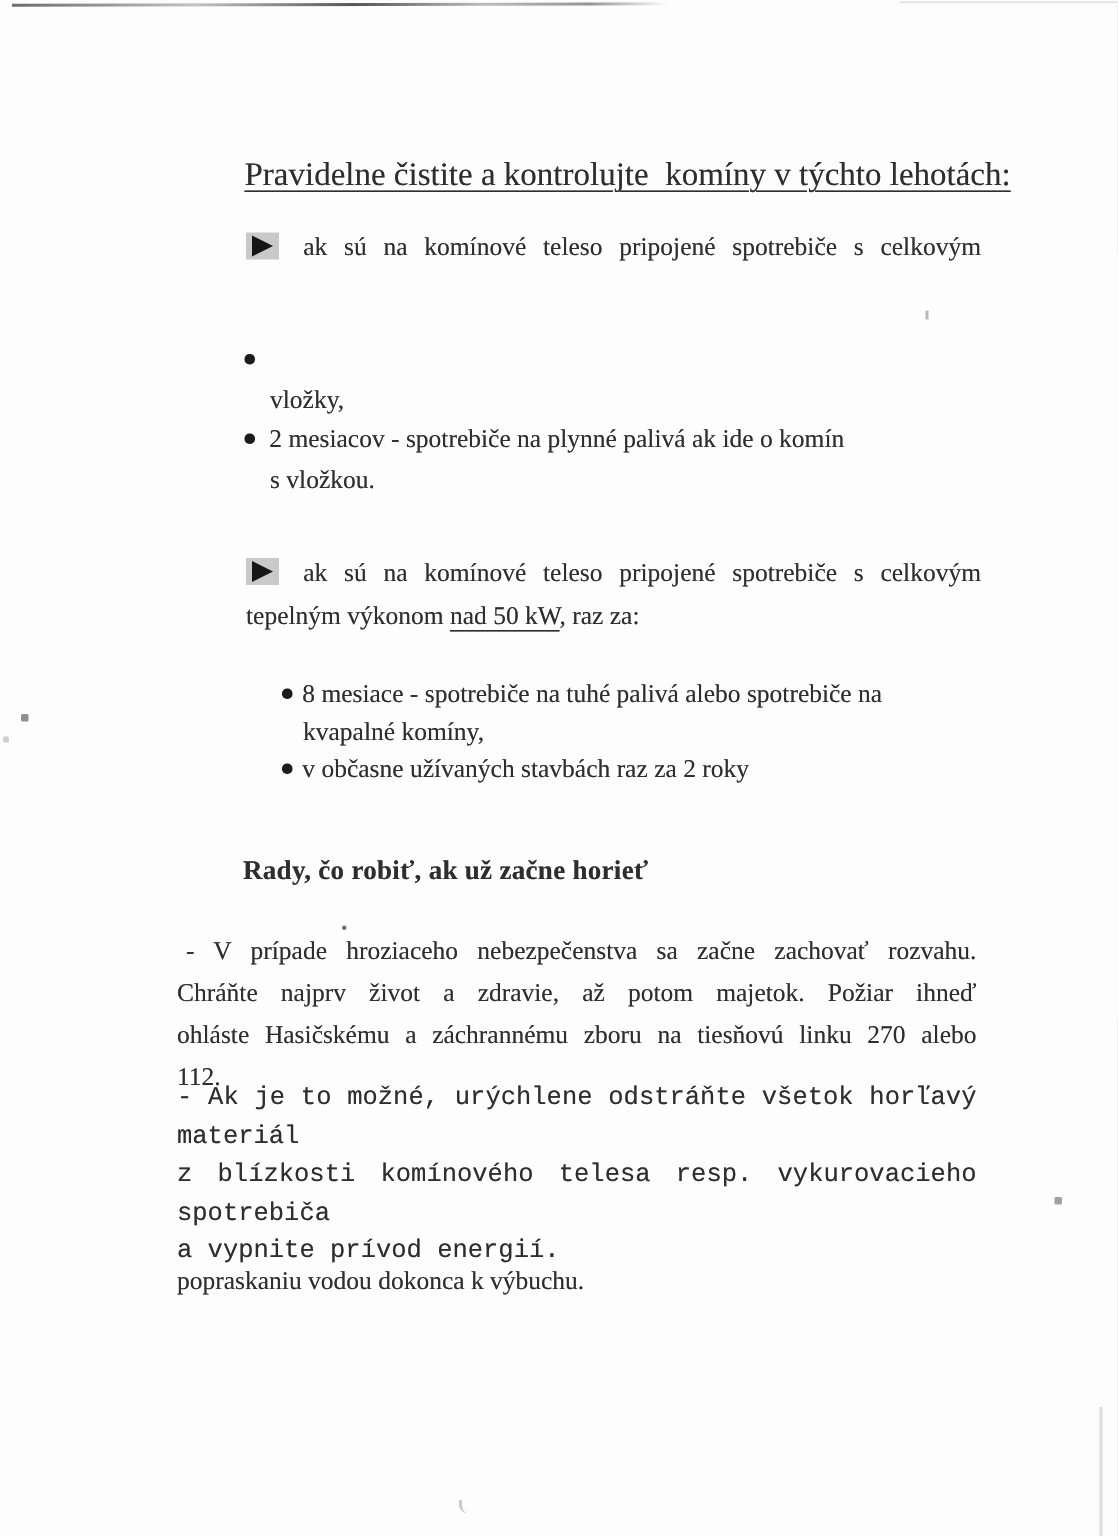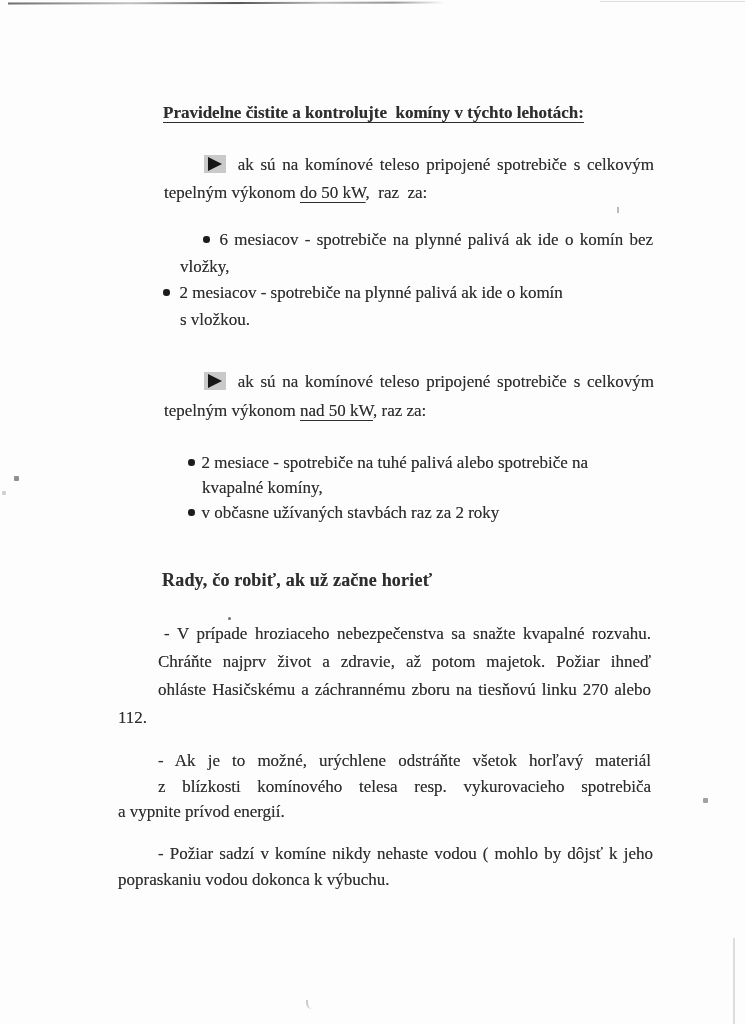--- a/index.html
+++ b/index.html
@@ -13,25 +13,25 @@
     width:745px;height:1024px;
     background:var(--paper);
     overflow:hidden;
     font-family:"Liberation Serif","DejaVu Serif",serif;
     color:var(--ink);
     font-size:17px;
     text-shadow:0 0 .4px rgba(45,45,45,.55);
   }
   .abs{position:absolute;}
   .pre{white-space:pre-wrap;}
-  .j{text-align:justify;text-align-last:justify;margin-left:40px;}
+  .j{text-align:justify;text-align-last:justify;}
   .u{text-decoration:underline;text-underline-offset:4px;text-decoration-thickness:1.2px;}
   .heading{
     left:163px;top:103px;
-    font-size:17px;font-weight:bold;margin:0;
+    font-size:22px;font-weight:normal;margin:0;
     text-decoration:underline;text-underline-offset:4px;text-decoration-thickness:1.2px;
   }
   .arrowpara{left:164px;width:490px;line-height:28px;}
   .ap1{top:151px;}
   .ap2{top:367px;line-height:29px;}
   .arrowbox{
     display:inline-block;width:22px;height:18px;background:var(--arrowbox);
     position:relative;vertical-align:-3px;margin-right:5px;
   }
   .arrowbox::after{
@@ -49,21 +49,21 @@
   .b2 .bdot{margin-right:7px;}
   .b1 .cont{padding-left:17px;}
   .b2 .cont{padding-left:14px;}
   .advice{
     left:162px;top:570px;margin:0;
     font-size:18px;font-weight:bold;letter-spacing:.2px;
   }
   .para{left:118px;width:533px;line-height:28px;}
   .p1{top:620px;}
   .p1 .l0{padding-left:6px;}
-  .p2{top:748px;line-height:25.5px;}
+  .p2{top:720px;line-height:25.5px;font-family:Liberation Mono, monospace;}
   .p3{top:841px;width:535px;line-height:26px;}
   
   .scan-top{
     left:8px;top:2px;width:437px;height:2px;transform:rotate(-.12deg);
     background:linear-gradient(90deg,rgba(60,60,60,.75),rgba(60,60,60,.3) 28%,rgba(55,55,55,.85) 52%,rgba(70,70,70,.35) 72%,rgba(80,80,80,.6) 88%,rgba(90,90,90,0));
   }
   .scan-top2{left:600px;top:1px;width:145px;height:1px;background:rgba(130,130,130,.25);}
   .speck-a{left:14px;top:476px;width:5px;height:5px;background:#7d7d7d;border-radius:1px;opacity:.85;}
   .speck-a2{left:2px;top:491px;width:4px;height:4px;background:rgba(140,140,140,.4);border-radius:1px;}
   .speck-b{left:703px;top:798px;width:5px;height:5px;background:#8a8a8a;border-radius:1px;opacity:.8;}
@@ -84,54 +84,52 @@
   <div class="abs speck-b"></div>
   <div class="abs speck-c"></div>
   <div class="abs speck-d"></div>
   <div class="abs speck-e"></div>
   <div class="abs edge-r"></div>
 
   <h1 class="abs heading pre">Pravidelne čistite a kontrolujte  komíny v týchto lehotách:</h1>
 
   <section class="abs arrowpara ap1">
     <div class="j"><span class="arrowbox"></span> <span>ak sú na komínové teleso pripojené spotrebiče s celkovým</span></div>
-    <div class="pre"><span>tepelným výkonom </span><span class="u">do 50 kW</span><span>,  raz  za:</span></div>
   </section>
 
   <div class="abs bullets b1">
-    <div class="j"><span class="bdot"></span><span>6 mesiacov - spotrebiče na plynné palivá ak ide o komín bez</span></div>
+    <div class="j"><span class="bdot"></span></div>
     <div class="cont pre"><span>vložky,</span></div>
     <div class="pre"><span class="bdot"></span><span>2 mesiacov - spotrebiče na plynné palivá ak ide o komín</span></div>
     <div class="cont pre"><span>s vložkou.</span></div>
   </div>
 
   <section class="abs arrowpara ap2">
     <div class="j"><span class="arrowbox"></span> <span>ak sú na komínové teleso pripojené spotrebiče s celkovým</span></div>
     <div class="pre"><span>tepelným výkonom </span><span class="u">nad 50 kW</span><span>, raz za:</span></div>
   </section>
 
   <div class="abs bullets b2">
-    <div class="pre"><span class="bdot"></span><span>2 mesiace - spotrebiče na tuhé palivá alebo spotrebiče na</span></div>
+    <div class="pre"><span class="bdot"></span><span>8 mesiace - spotrebiče na tuhé palivá alebo spotrebiče na</span></div>
     <div class="cont pre"><span>kvapalné komíny,</span></div>
     <div class="pre"><span class="bdot"></span><span>v občasne užívaných stavbách raz za 2 roky</span></div>
   </div>
 
   <h2 class="abs advice">Rady, čo robiť, ak už začne horieť</h2>
 
   <div class="abs para p1">
-    <div class="j l0">- V prípade hroziaceho nebezpečenstva sa snažte kvapalné rozvahu.</div>
+    <div class="j l0">- V prípade hroziaceho nebezpečenstva sa začne zachovať rozvahu.</div>
     <div class="j">Chráňte najprv život a&nbsp;zdravie, až potom majetok. Požiar ihneď</div>
     <div class="j">ohláste Hasičskému a záchrannému zboru na tiesňovú linku 270 alebo</div>
     <div>112.</div>
   </div>
 
   <div class="abs para p2">
     <div class="j">- Ak je to možné, urýchlene odstráňte všetok horľavý materiál</div>
     <div class="j">z&nbsp;blízkosti komínového telesa resp. vykurovacieho spotrebiča</div>
     <div>a&nbsp;vypnite prívod energií.</div>
   </div>
 
   <div class="abs para p3">
-    <div class="j">- Požiar sadzí v komíne nikdy nehaste vodou ( mohlo by dôjsť k jeho</div>
     <div>popraskaniu vodou dokonca k výbuchu.</div>
   </div>
 
 </div>
 
 </body></html>

